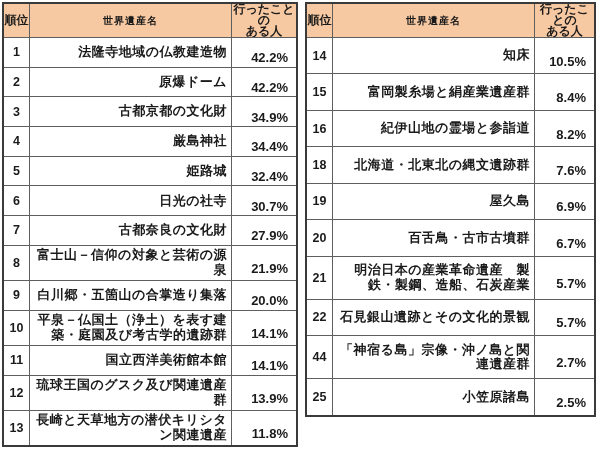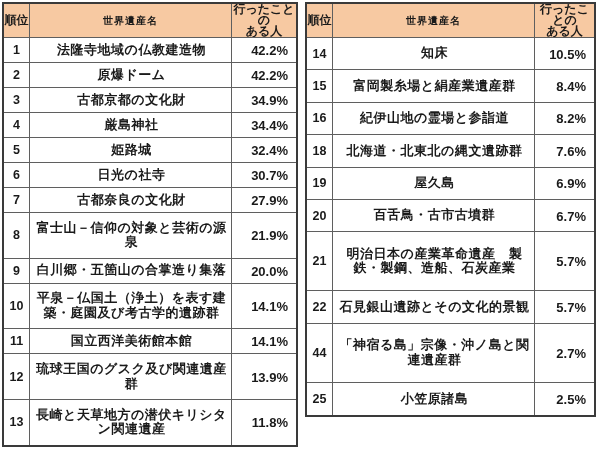--- a/index.html
+++ b/index.html
@@ -42,34 +42,34 @@
   th.col-rank    { width: 25px;  font-size: 12px; }
   th.col-name    { width: 201px; font-size: 10px; letter-spacing: 1px; }
   th.col-visited { font-size: 12px; line-height: 11px; white-space: pre-line; }
   td.rank {
     text-align: center;
     font-weight: bold;
     font-size: 12.5px;
     padding: 0;
   }
   td.name {
-    text-align: center;
+    text-align: right;
     font-weight: bold;
     font-size: 13px;
     line-height: 14.5px;
     padding: 1px 4px 1px 6px;
     letter-spacing: 0.5px;
     word-break: break-all;
     margin-top: 28px;
   }
   td.pct {
     text-align: right;
     font-weight: bold;
     font-size: 13px;
-    padding: 1px 8px 0 0;
+    padding: 11px 8px 0 0;
   }
 </style>
 </head>
 <body>
 
 <div class="wrap">
 
   <table class="tbl-left">
     <thead>
       <tr>

